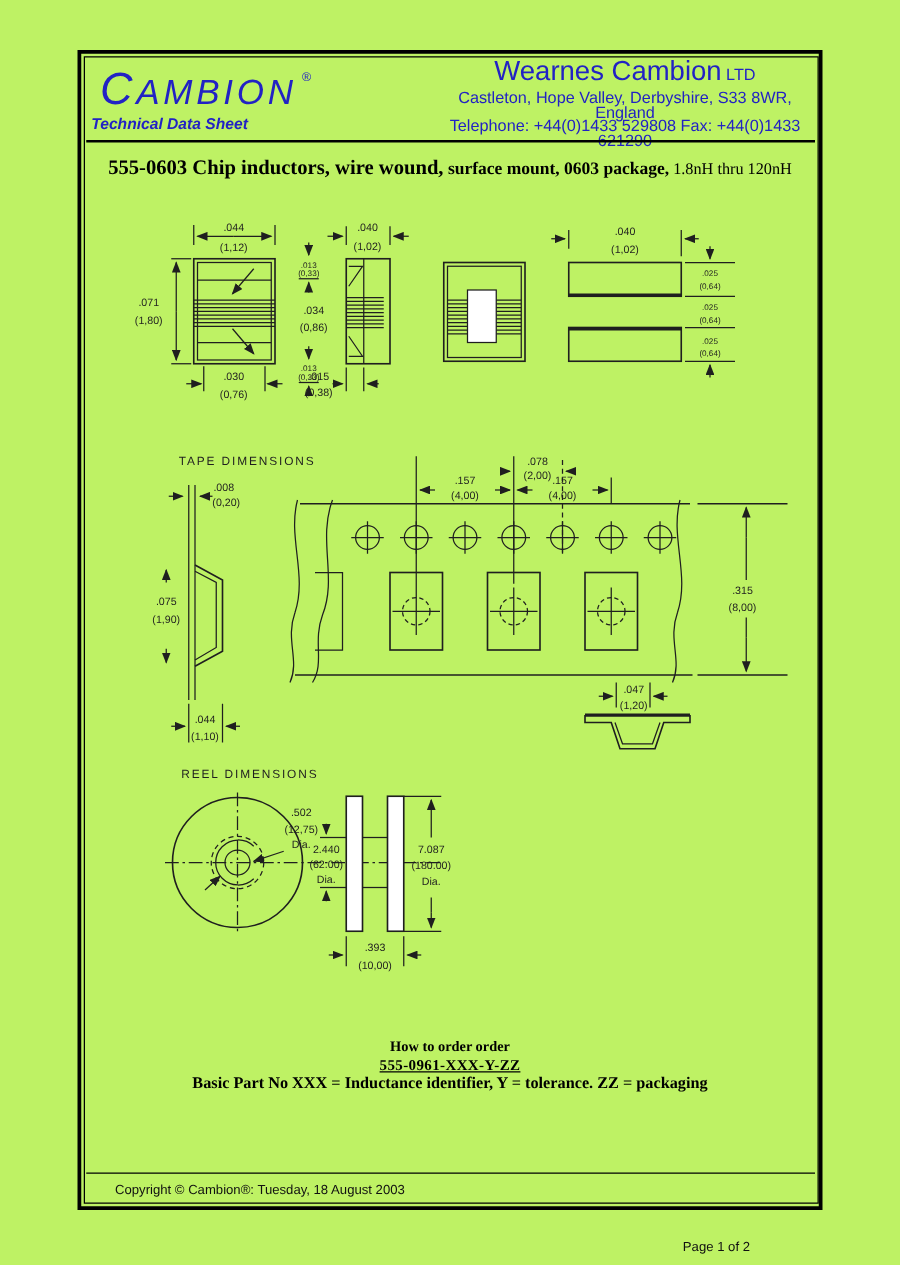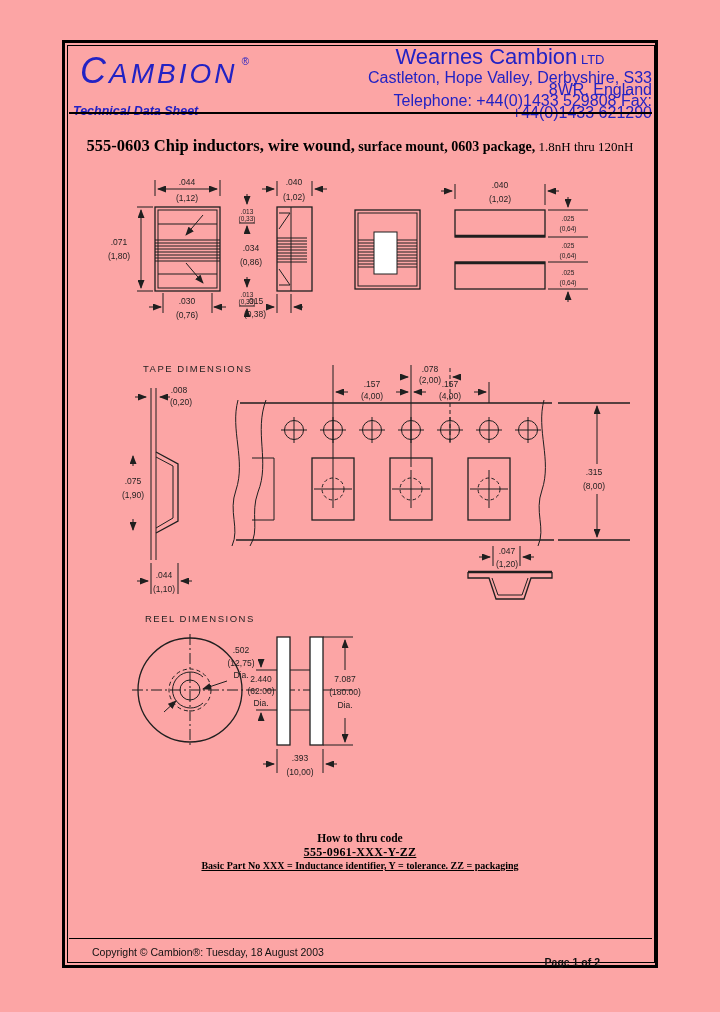--- a/index.html
+++ b/index.html
@@ -1,47 +1,47 @@
 <!DOCTYPE html>
 <html><head>
 <meta charset="utf-8">
 <style>
   html,body{margin:0;padding:0;background:#fff;}
-  #page{position:relative;width:720px;height:1012px;background:#fca5a5;overflow:hidden;
+  #page{position:relative;width:720px;height:1012px;background:#bef264;overflow:hidden;
         font-family:"Liberation Sans",sans-serif;}
   
   .frame-outer{position:absolute;left:62px;top:40px;width:590px;height:922px;border:3px solid #000;}
   .frame-inner{position:absolute;left:67px;top:45px;width:586px;height:916px;border:1px solid #000;}
   
   .hdr-sep{position:absolute;left:69px;top:112px;width:583px;height:0;border-top:2px solid #000;}
   .logo{position:absolute;left:80px;top:50px;color:#2222c4;font-style:italic;
         font-family:"Liberation Sans",sans-serif;font-size:28px;letter-spacing:3px;white-space:nowrap;}
   .logo .cap{font-size:36px;}
   .logo .reg{font-size:10px;vertical-align:18px;letter-spacing:0;margin-left:4px;}
-  .tds{position:absolute;left:73px;top:104px;color:#2222c4;font-size:12.5px;font-weight:bold;font-style:italic;}
+  .tds{position:absolute;left:73px;top:92px;color:#2222c4;font-size:12.5px;font-weight:bold;font-style:italic;}
   .co-block{position:absolute;left:348px;top:45px;width:304px;text-align:center;color:#2222c4;line-height:11.5px;}
   .co-name{font-size:22px;line-height:24px;white-space:nowrap;}
   .co-name .ltd{font-size:13px;}
-  .addr{font-size:16px;text-align:right;}
-  
-  .title{position:absolute;left:70px;top:136px;width:580px;text-align:center;color:#000;
+  .addr{font-size:13px;}
+  
+  .title{position:absolute;left:70px;top:124px;width:580px;text-align:center;color:#000;
          font-family:"Liberation Serif",serif;white-space:nowrap;}
   .t1{font-size:16.5px;font-weight:bold;}
   .t2{font-size:14px;font-weight:bold;}
   .t3{font-size:13px;font-weight:normal;}
   
   .order{position:absolute;left:70px;top:831px;width:580px;text-align:center;color:#000;
          font-family:"Liberation Serif",serif;line-height:14px;}
   .o1{font-size:11.5px;font-weight:bold;}
   .o2{font-size:12px;font-weight:bold;text-decoration:underline;letter-spacing:.3px;}
-  .o3{font-size:10px;font-weight:bold;text-decoration:underline;}
+  .o3{font-size:13px;font-weight:bold;}
   
   .ftr-sep{position:absolute;left:69px;top:938px;width:583px;height:0;border-top:1.5px solid #000;}
   .ftr-left{position:absolute;left:92px;top:946px;font-size:10.5px;color:#111;}
-  .ftr-right{position:absolute;right:120px;top:956px;font-size:10.5px;color:#111;font-weight:bold;}
+  .ftr-right{position:absolute;right:120px;top:992px;font-size:10.5px;color:#111;}
   svg{position:absolute;left:0;top:0;}
   svg text{font-family:"Liberation Sans",sans-serif;font-size:8.5px;fill:#1f1f1f;text-anchor:middle;}
   svg text.t6{font-size:6.5px;}
   svg text.sec{font-size:9.5px;letter-spacing:1.5px;text-anchor:start;}
   .ln{stroke:#1f1f1f;stroke-width:1;fill:none;}
   .ln12{stroke:#1f1f1f;stroke-width:1.3;fill:none;}
   .thk{stroke:#1f1f1f;stroke-width:2.6;fill:none;}
   .wfill{fill:#ffffff;}
 </style>
 </head>
@@ -354,21 +354,21 @@
       <line class="ln" x1="277" y1="749" x2="277" y2="773"></line>
       <line class="ln" x1="323" y1="749" x2="323" y2="773"></line>
       <line class="ln" x1="263" y1="764" x2="274" y2="764" marker-end="url(#ah)"></line>
       <line class="ln" x1="337" y1="764" x2="326" y2="764" marker-end="url(#ah)"></line>
       <text x="300" y="761">.393</text>
       <text x="300" y="775">(10,00)</text>
     </g>
   </svg>
 
   <div class="order">
-    <div class="o1">How to thru code</div>
+    <div class="o1">How to order order</div>
     <div class="o2">555-0961-XXX-Y-ZZ</div>
     <div class="o3">Basic Part No XXX = Inductance identifier, Y = tolerance. ZZ = packaging</div>
   </div>
 
   <div class="ftr-sep"></div>
   <div class="ftr-left">Copyright © Cambion®: Tuesday, 18 August 2003</div>
   <div class="ftr-right">Page 1 of 2</div>
 
 </div>
 

